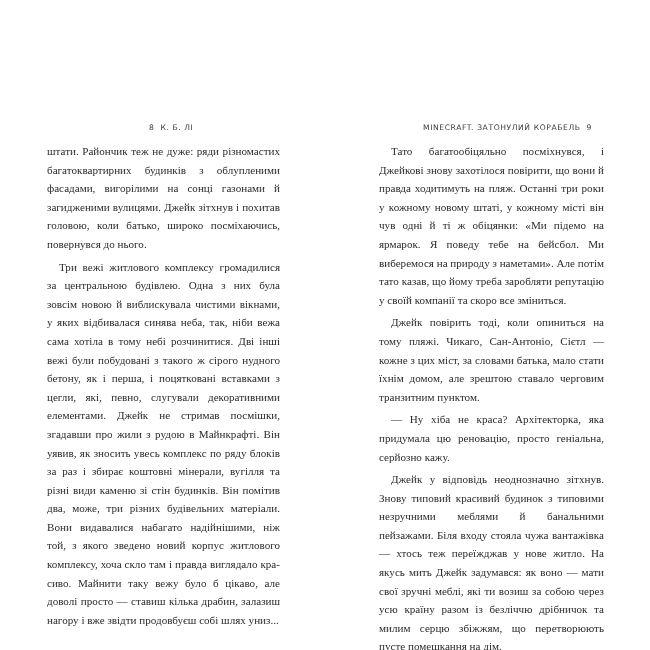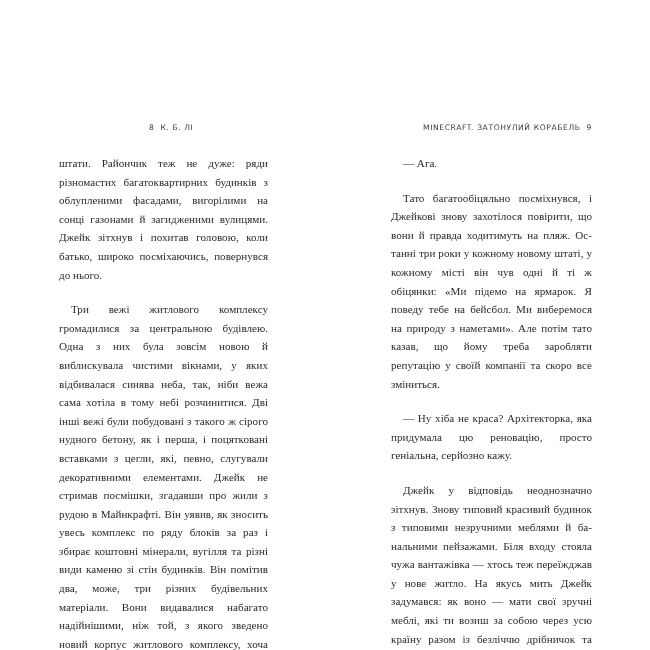--- a/index.html
+++ b/index.html
@@ -41,21 +41,21 @@
       font-family: "Liberation Serif", serif;
       font-size: 11.1px;
       line-height: 18.6px;
       color: #2b2b2b;
       text-align: justify;
       hyphens: manual;
     }
     .page-left .text-block { left: 43px; width: 241px; }
     .page-right .text-block { left: 50px; width: 233px; }
     .text-block p {
-      margin: 16px;
+      margin: 4px;
       text-indent: 12px;
     }
     .text-block p.noindent { text-indent: 0; }
   </style>
 </head>
 <body>
 
 <div class="page page-left">
   <div class="running-head">
     <span class="num">8</span><span>К. Б. ЛІ</span>
@@ -65,19 +65,19 @@
     <p>Три вежі житлового комплексу громадилися за централь­ною будівлею. Одна з них була зовсім новою й виблискувала чистими вікнами, у яких відбивалася синява неба, так, ніби вежа сама хотіла в тому небі розчинитися. Дві інші вежі були побудовані з такого ж сірого нудного бетону, як і перша, і по­цятковані вставками з цегли, які, певно, слугували декоратив­ними елементами. Джейк не стримав посмішки, згадавши про жили з рудою в Майнкрафті. Він уявив, як зносить увесь комплекс по ряду блоків за раз і збирає коштовні мінерали, вугілля та різні види каменю зі стін будинків. Він помітив два, може, три різних будівельних матеріали. Вони видавалися на­багато надійнішими, ніж той, з якого зведено новий корпус житлового комплексу, хоча скло там і правда виглядало кра­сиво. Майнити таку вежу було б цікаво, але доволі просто — ставиш кілька драбин, залазиш нагору і вже звідти продовбуєш собі шлях униз...</p>
 
   </div>
 </div>
 
 <div class="page page-right">
   <div class="running-head">
     <span>MINECRAFT. ЗАТОНУЛИЙ КОРАБЕЛЬ</span><span class="num">9</span>
   </div>
   <div class="text-block">
-    <p>— Ага.</p>
     <p>Тато багатообіцяльно посміхнувся, і Джейкові знову захо­тілося повірити, що вони й правда ходитимуть на пляж. Ос­танні три роки у кожному новому штаті, у кожному місті він чув одні й ті ж обіцянки: «Ми підемо на ярмарок. Я поведу тебе на бейсбол. Ми виберемося на природу з наметами». Але потім тато казав, що йому треба заробляти репутацію у своїй компанії та скоро все зміниться.</p>
+    <p>Джейк повірить тоді, коли опиниться на тому пляжі. Чи­каго, Сан-Антоніо, Сієтл — кожне з цих міст, за словами батька, мало стати їхнім домом, але зрештою ставало черго­вим транзитним пунктом.</p>
     <p>— Ну хіба не краса? Архітекторка, яка придумала цю рено­вацію, просто геніальна, серйозно кажу.</p>
     <p>Джейк у відповідь неоднозначно зітхнув. Знову типовий красивий будинок з типовими незручними меблями й ба­нальними пейзажами. Біля входу стояла чужа вантажівка — хтось теж переїжджав у нове житло. На якусь мить Джейк задумався: як воно — мати свої зручні меблі, які ти возиш за собою через усю країну разом із безліччю дрібничок та милим серцю збіжжям, що перетворюють пусте помешкання на дім.</p>
 
   </div>
 </div>
 
 </body></html>

